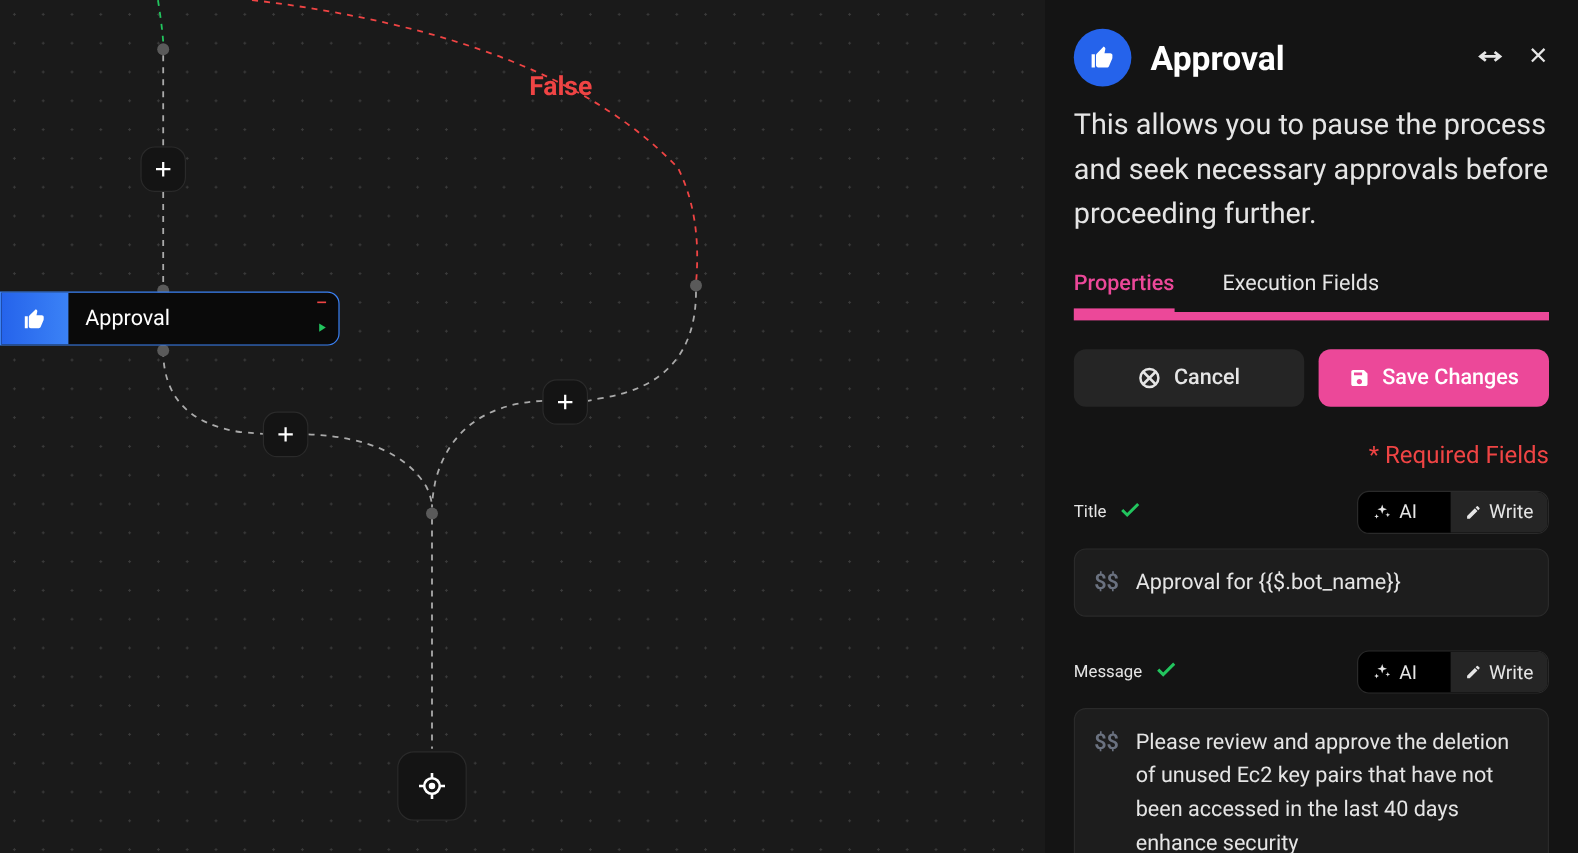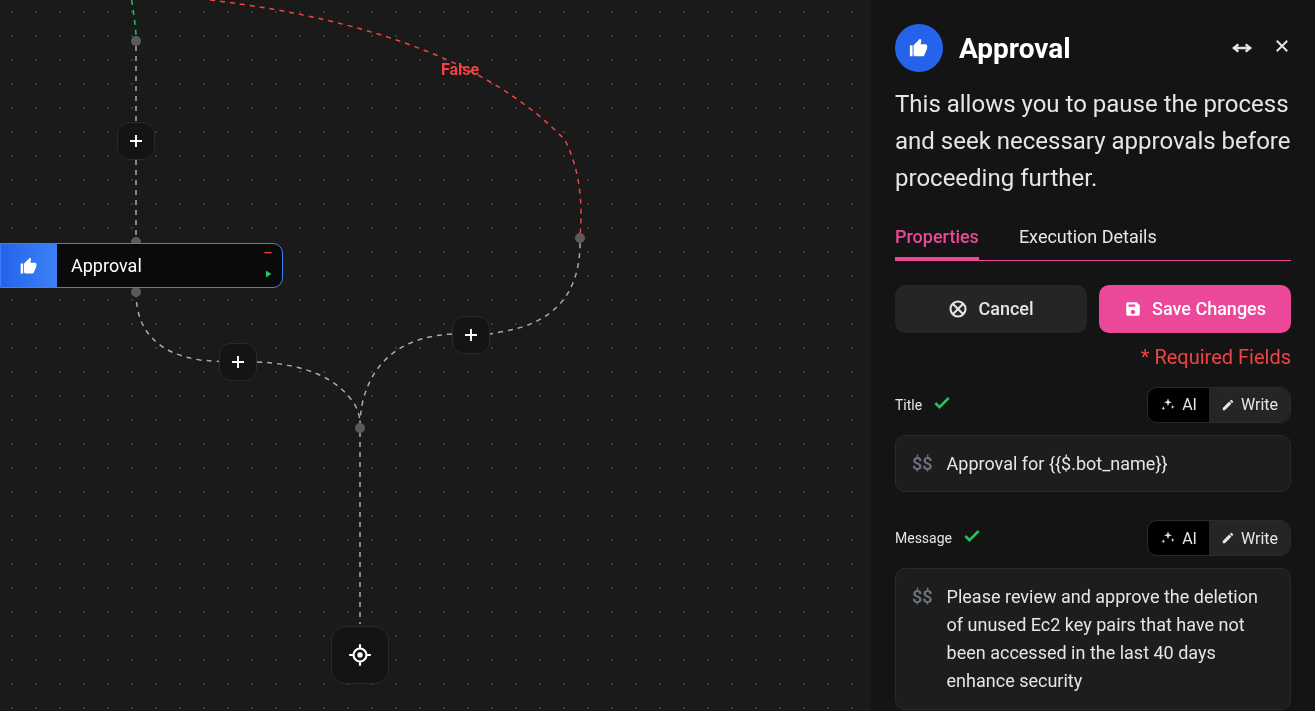--- a/index.html
+++ b/index.html
@@ -24,21 +24,21 @@
   .canvas svg.edges {
     position: absolute; top:0; left:0; width:100%; height:100%;
     pointer-events:none;
   }
   .false-label {
     position: absolute;
     left: 441px;
     top: 60px;
     color: #ef4444;
     font-weight: 700;
-    font-size: 16px;
+    font-size: 22px;
   }
   .plus-btn {
     position: absolute;
     width: 38px; height: 38px;
     background: #141414;
     border-radius: 12px;
     display:flex; align-items:center; justify-content:center;
     color:#fff; font-size:24px; font-weight:400;
     cursor:pointer;
     border: 1px solid #2a2a2a;
@@ -93,45 +93,45 @@
   .sb-header { display:flex; align-items:center; gap:16px; margin-bottom:14px;}
   .sb-icon-circle {
     width:48px; height:48px; border-radius:50%;
     background:#2563eb;
     display:flex; align-items:center; justify-content:center;
   }
   .sb-title { font-size:28px; font-weight:700; color:#fff; flex:1;}
   .sb-header-actions { display:flex; gap:20px; align-items:center;}
   .sb-header-actions span { cursor:pointer; color:#e5e5e5; font-size:18px;}
   .sb-desc { color:#e5e5e5; font-size:24px; line-height:1.55; margin-bottom:28px;}
-  .tabs { display:flex; gap:40px; border-bottom:1px solid #ec4899; margin-bottom:24px;}
+  .tabs { display:flex; gap:40px; border-bottom:7px solid #ec4899; margin-bottom:24px;}
   .tab { padding-bottom:10px; font-size:18px; color:#e5e5e5; cursor:pointer;}
   .tab.active { color:#ec4899; border-bottom:3px solid #ec4899; font-weight:500;}
-  .btn-row { display:flex; gap:12px; margin-bottom:12px;}
+  .btn-row { display:flex; gap:12px; margin-bottom:28px;}
   .btn {
     flex:1; height:48px; border-radius:10px;
     display:flex; align-items:center; justify-content:center;
     gap:10px; font-size:18px; font-weight:500; cursor:pointer;
   }
   .btn-cancel { background:#252525; color:#e5e5e5;}
   .btn-save { background:#ec4899; color:#fff;}
   .req-fields { text-align:right; color:#ef4444; font-size:20px; margin-bottom:18px;}
   .field-header { display:flex; align-items:center; gap:10px; margin-bottom:12px;}
   .field-label { font-size:14px; color:#e5e5e5;}
   .check-icon { color:#22c55e; }
   .ai-write {
     margin-left:auto; display:flex; align-items:center;
     background:#000; border:1px solid #2a2a2a; border-radius:10px;
     overflow:hidden; height:36px;
   }
   .ai-seg, .write-seg {
     display:flex; align-items:center; gap:6px; padding:0 12px;
     height:100%; font-size:16px; color:#e5e5e5; cursor:pointer;
   }
-  .write-seg { background:#252525;}
+  .write-seg { background:#252525;margin-left:16px;}
   .input-box {
     background:#1d1d1d; border:1px solid #2a2a2a; border-radius:10px;
     display:flex; padding:14px 16px; gap:14px; margin-bottom:28px;
     font-size:18px; color:#e5e5e5; line-height:1.55;
   }
   .input-box .dollar { color:#6b7280; font-weight:600; flex-shrink:0;}
   .input-box .content { flex:1; outline:none; }
 </style>
 </head>
 <body>
@@ -227,21 +227,21 @@
             <path d="M5 5l14 14M19 5L5 19"></path>
           </svg>
       </span>
     </div>
   </div>
 
   <div class="sb-desc">This allows you to pause the process and seek necessary approvals before proceeding further.</div>
 
   <div class="tabs">
     <div class="tab active">Properties</div>
-    <div class="tab">Execution Details</div>
+    <div class="tab">Execution Fields</div>
   </div>
 
   <div class="btn-row">
     <div class="btn btn-cancel">
       <svg width="20" height="20" viewBox="0 0 24 24" fill="none" stroke="#e5e5e5" stroke-width="2.5">
           <circle cx="12" cy="12" r="9"></circle>
           <path d="M6 6l12 12" transform="rotate(0 12 12)"></path>
           <path d="M5.5 18.5 L18.5 5.5"></path>
         </svg>
       <span>Cancel</span>

